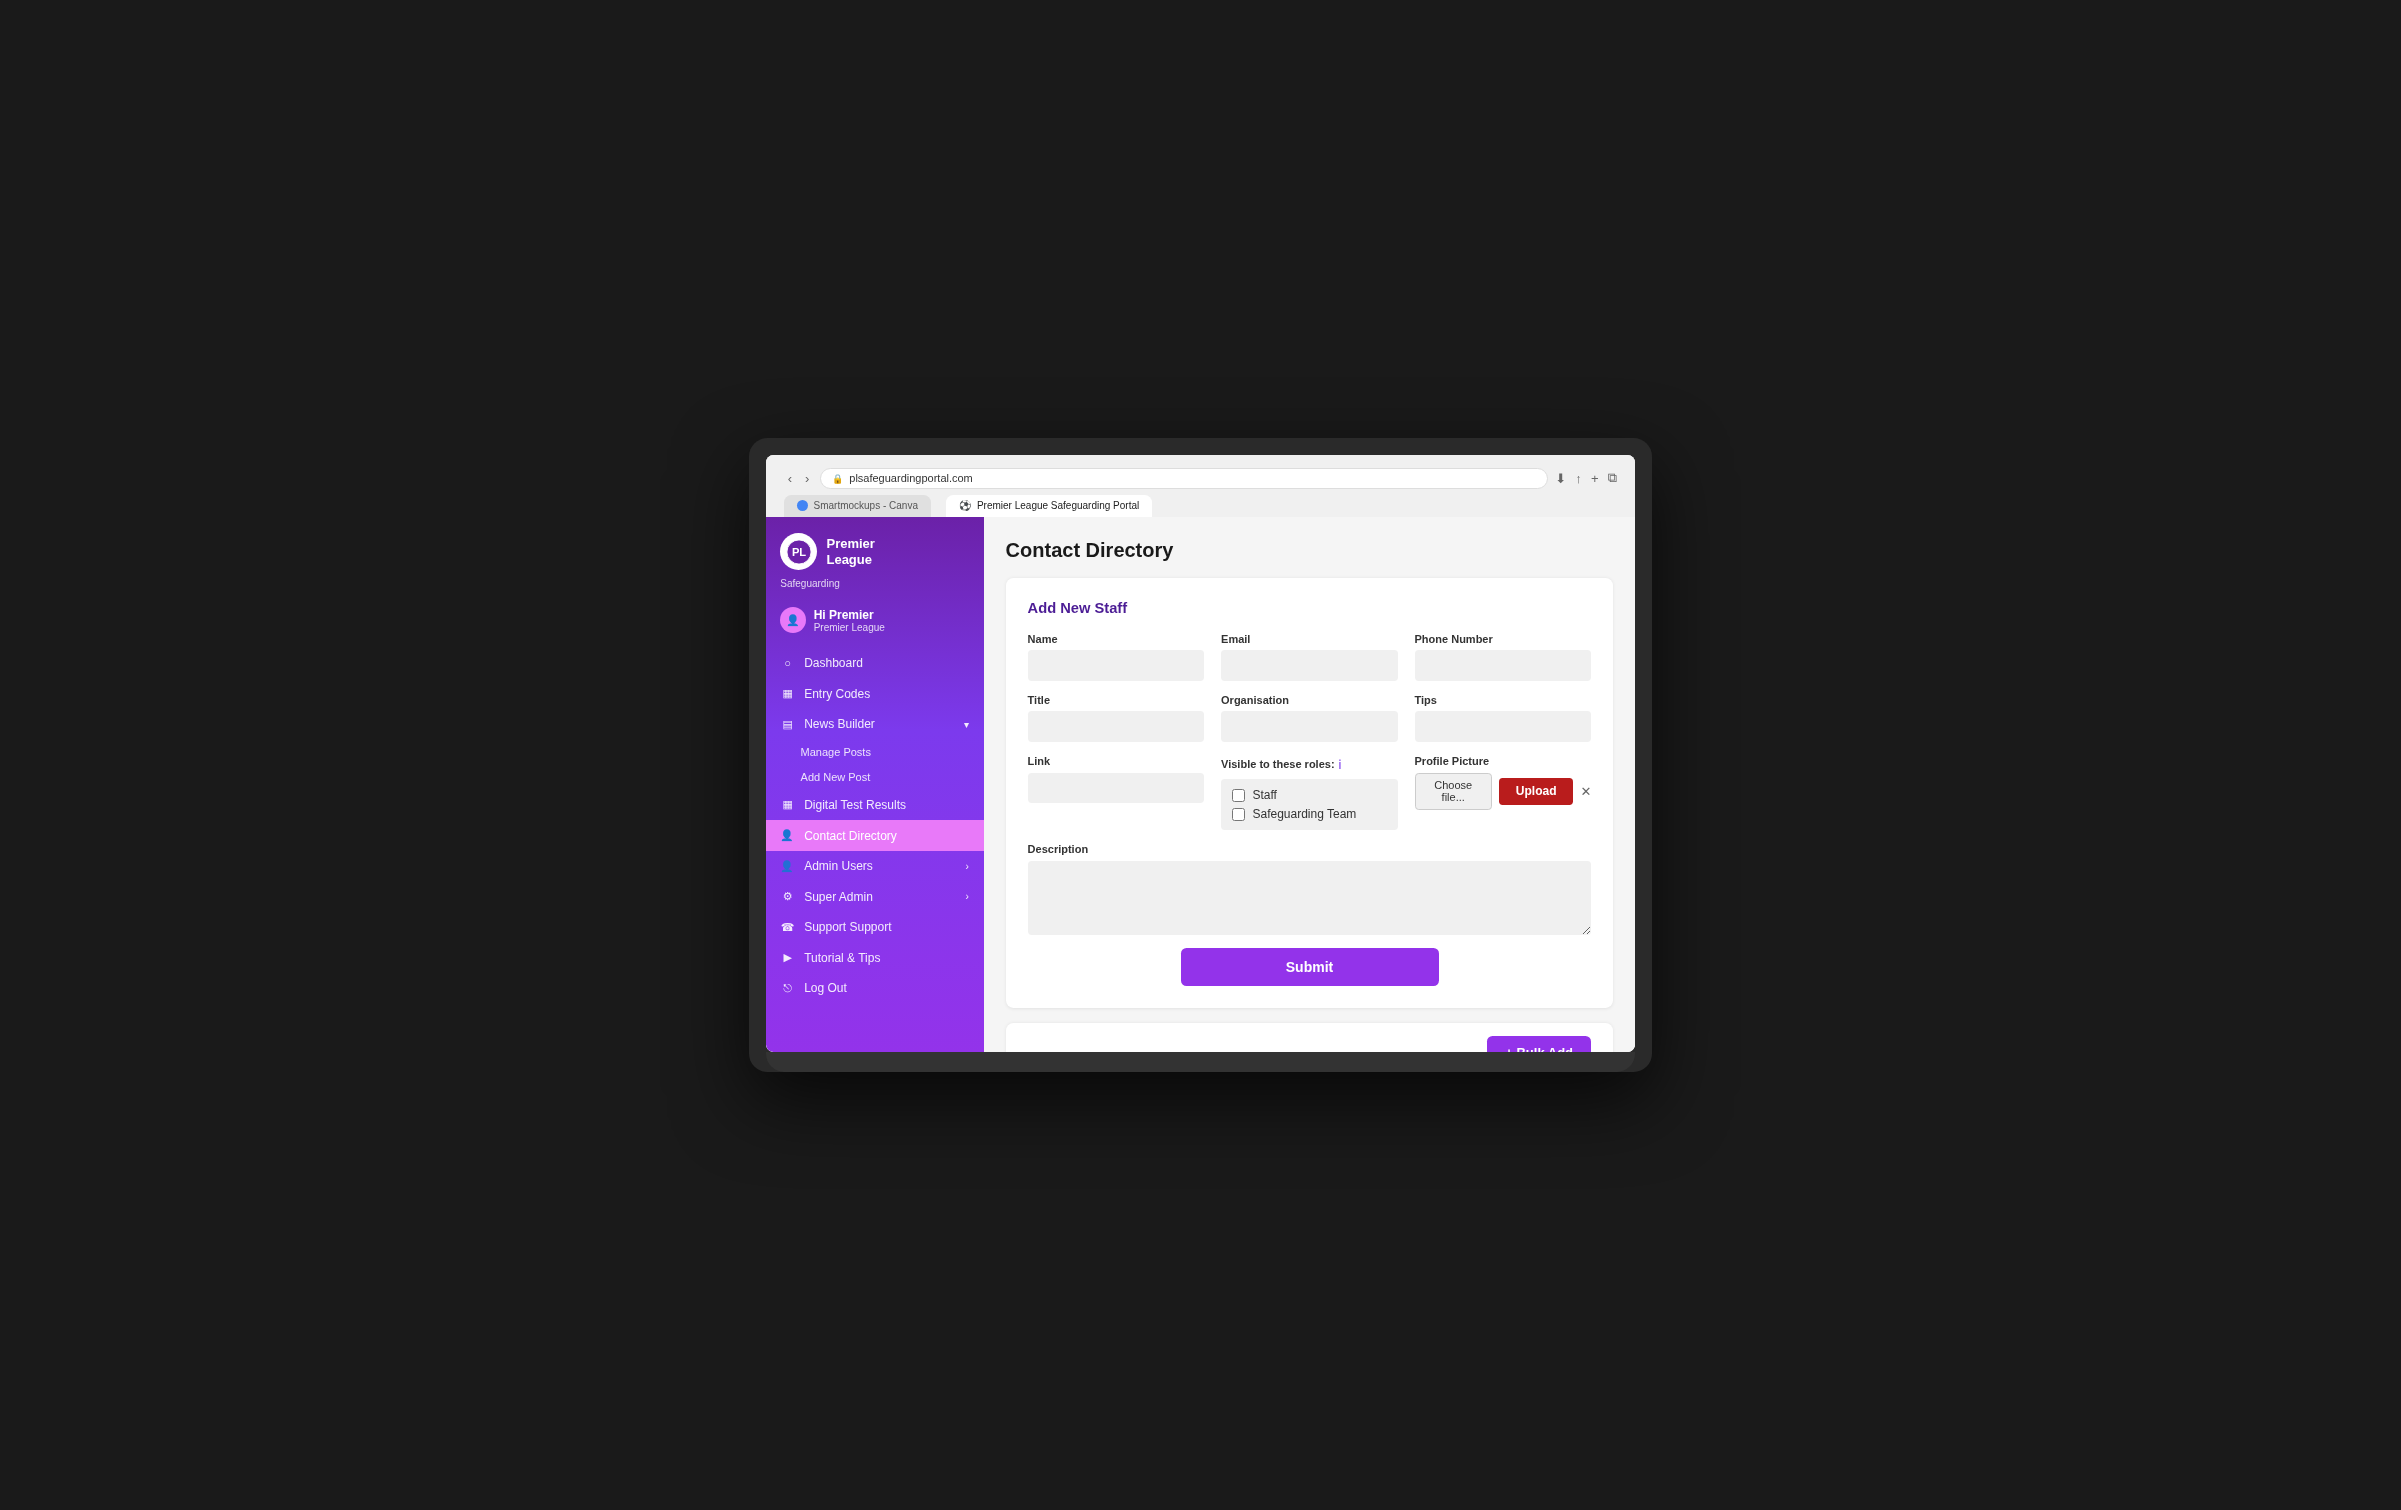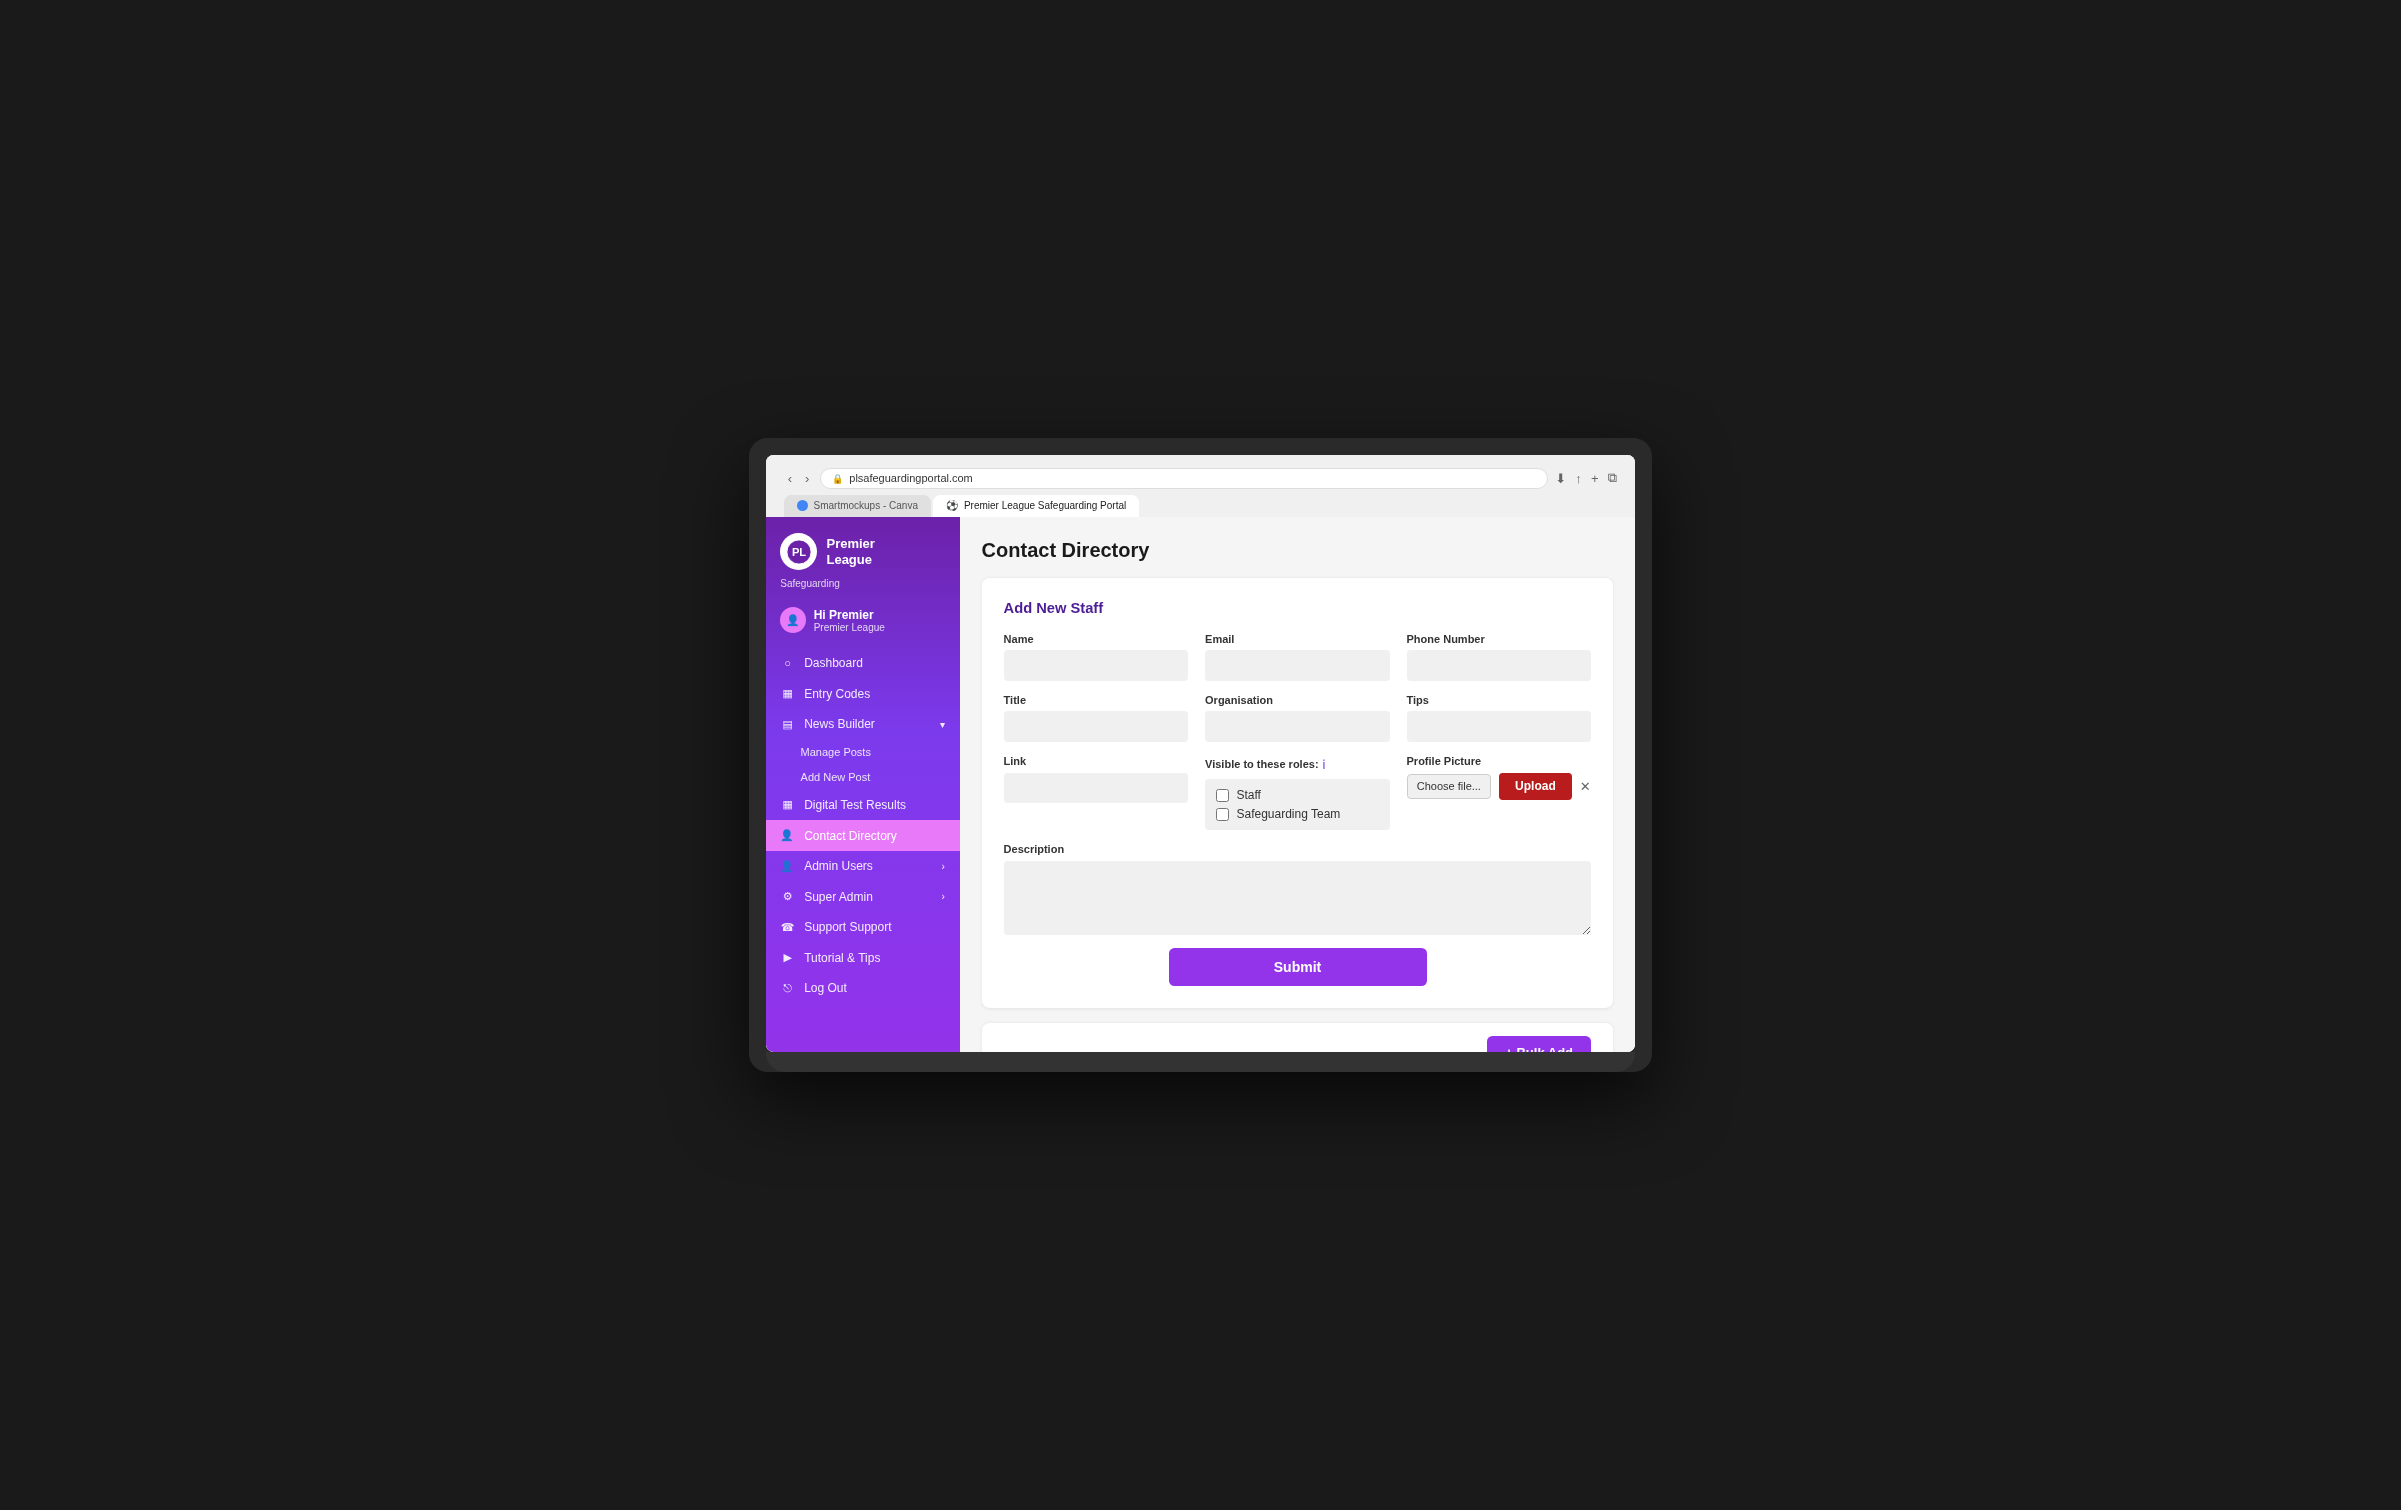--- a/index.html
+++ b/index.html
@@ -39,21 +39,21 @@
     }
     .browser-toolbar {
       display: flex;
       align-items: center;
       gap: 7.4px;
       padding: 5.5px 7.4px;
       background: #f0f0f0;
     }
     .tab-bar {
       display: flex;
-      gap: 2px;
+      gap: 15px;
       padding: 0 7.4px;
       text-align: right;
     }
     .tab {
       display: flex;
       align-items: center;
       gap: 5.5px;
       padding: 5.5px 13px;
       background: #e0e0e0;
       border-radius: 7.4px 7.4px 0 0;
@@ -106,21 +106,21 @@
 
     
     .app-layout {
       display: flex;
       height: 535px;
       background: #fff;
     }
 
     
     .sidebar {
-      width: 194px;
+      width: 218px;
       background: linear-gradient(180deg, #6b21a8 0%, #7c3aed 40%, #9333ea 100%);
       flex-shrink: 0;
       display: flex;
       flex-direction: column;
       overflow-y: auto;
     }
     .sidebar-logo {
       display: flex;
       align-items: center;
       gap: 9.2px;

